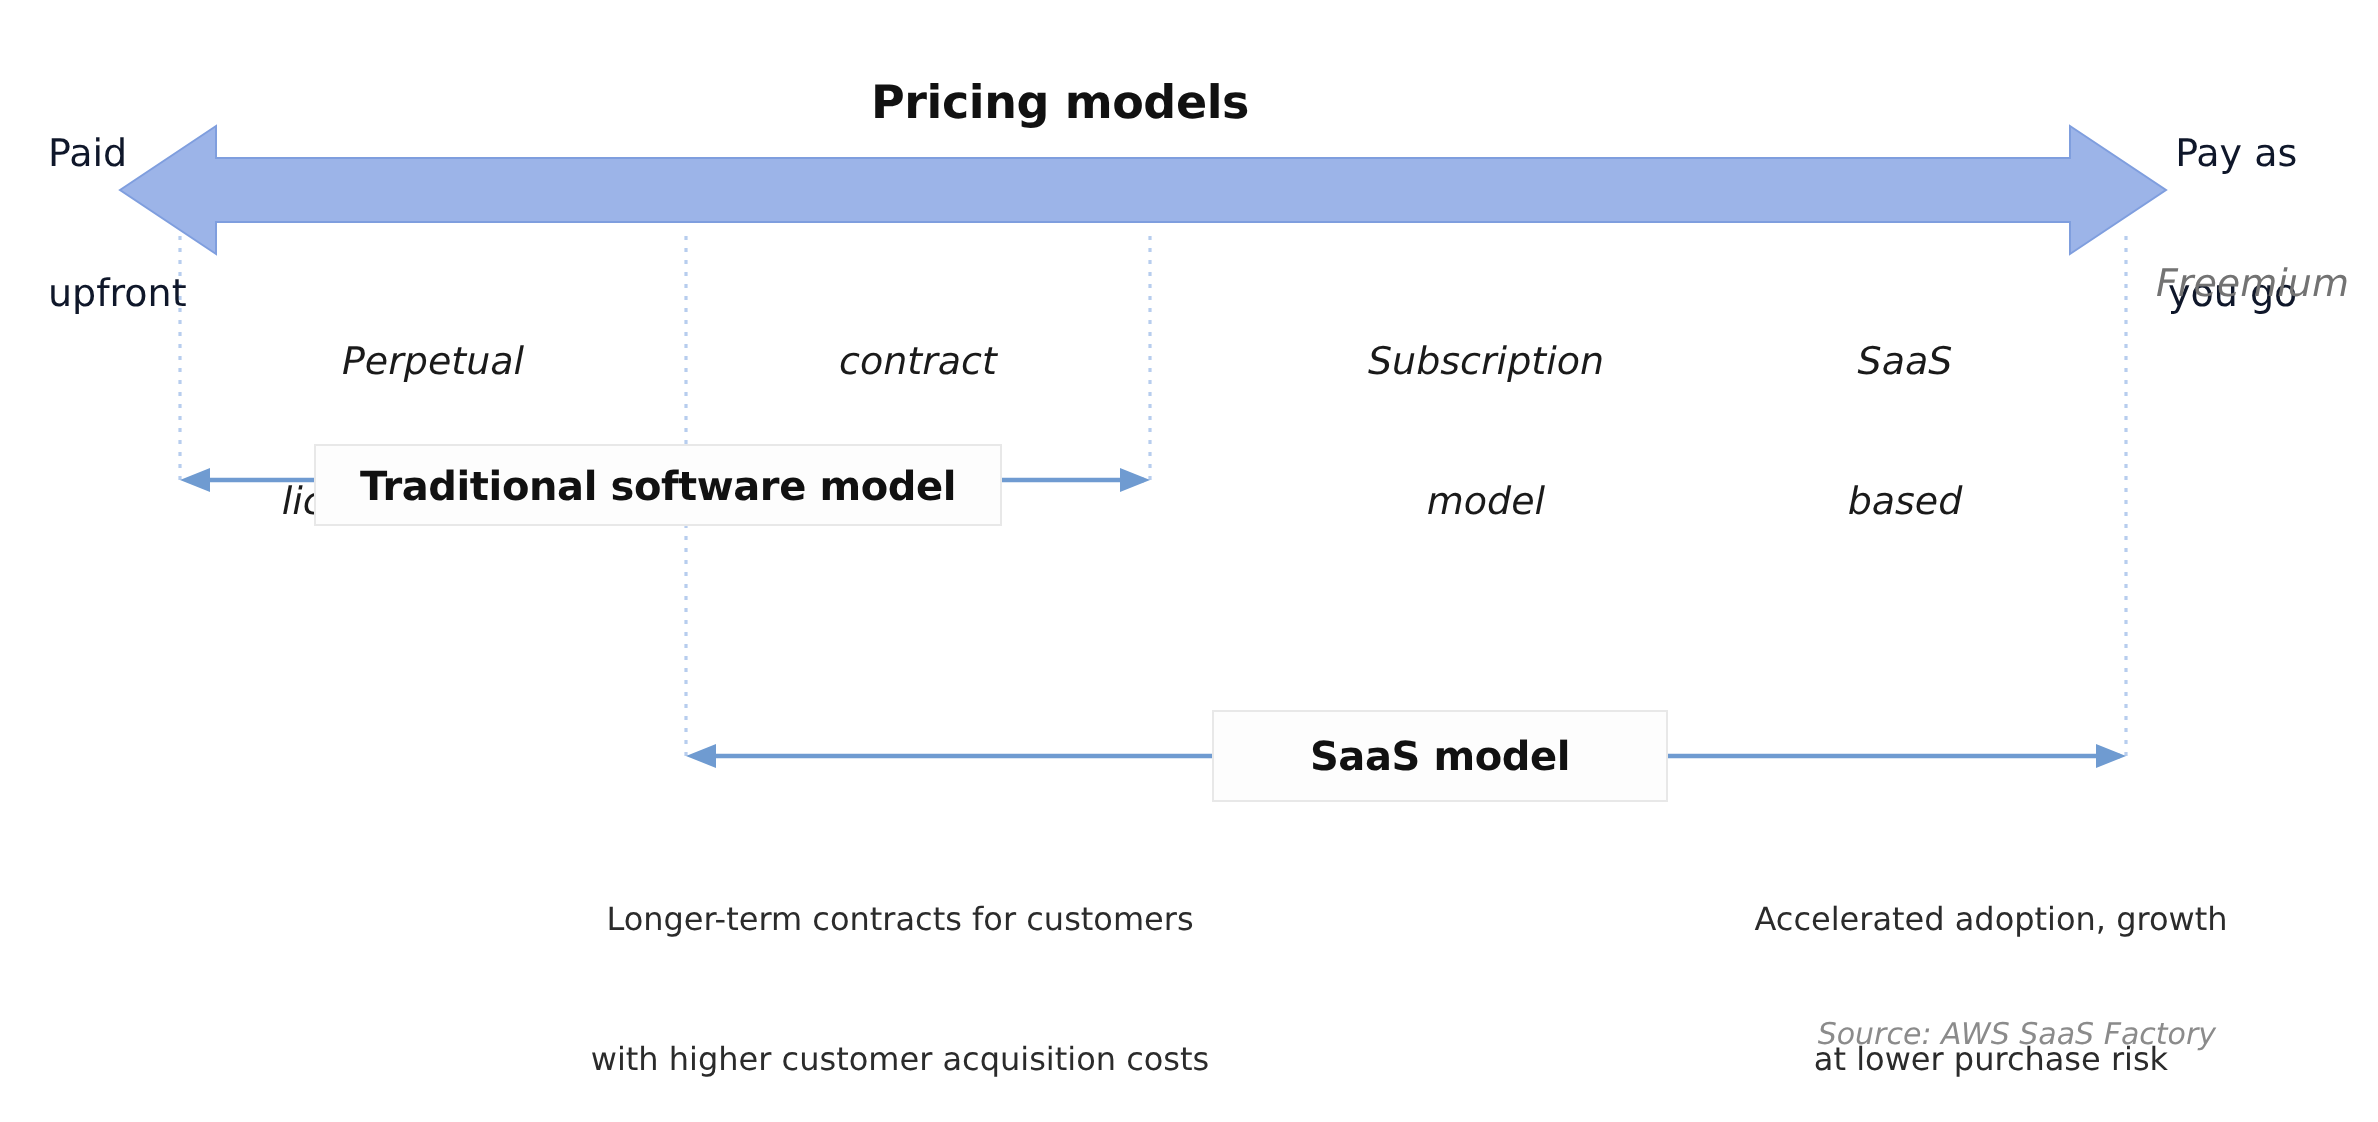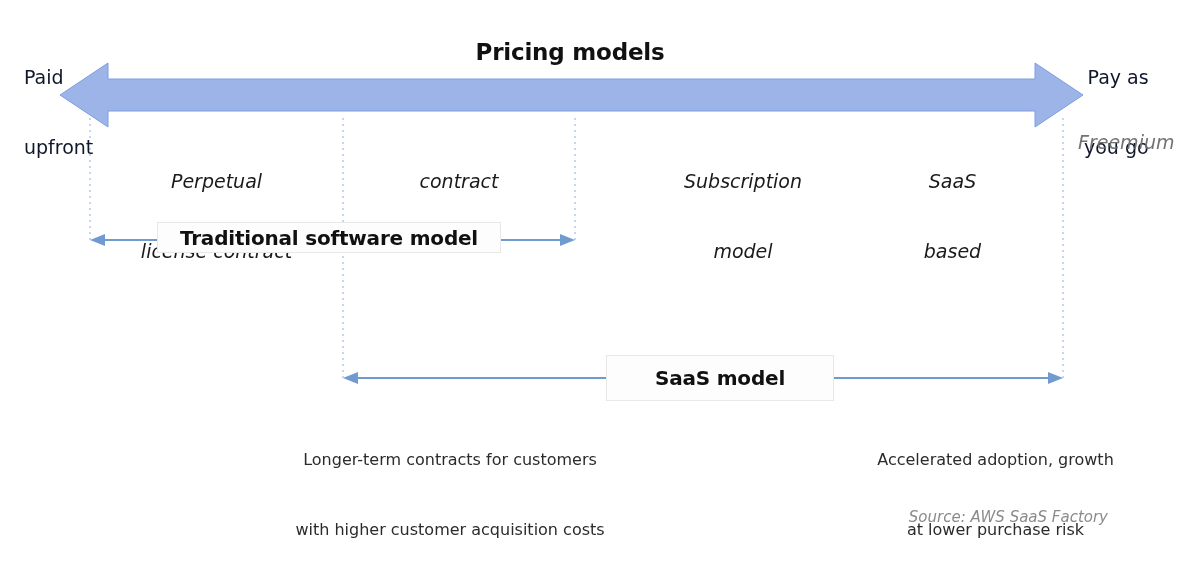--- a/index.html
+++ b/index.html
@@ -44,21 +44,20 @@
   #pricing-models-title {
     left: 0;
     top: 38px;
     width: 1060px;
     text-align: center;
     font-family: "DejaVu Sans", sans-serif;
     font-weight: bold;
     font-size: 23px;
     color: #111111;
     letter-spacing: -0.2px;
-    margin-left: 40px;
   }
 
   
   .stage-label {
     font-family: "DejaVu Sans", sans-serif;
     font-style: italic;
     font-size: 19px;
     color: #1a1a1a;
     text-align: center;
     top: 124px;
@@ -89,21 +88,21 @@
   }
   .band-box span {
     font-family: "DejaVu Sans", sans-serif;
     font-weight: bold;
     font-size: 20px;
     color: #111111;
     letter-spacing: -0.2px;
     white-space: pre;
   }
   #traditional-box {
-    left: 157px; top: 222px; width: 344px; height: 31px;
+    left: 157px; top: 222px; width: 344px; height: 41px;
   }
   #saas-box {
     left: 606px; top: 355px; width: 228px; height: 46px;
   }
 
   
   .footnote {
     font-family: "DejaVu Sans", sans-serif;
     font-size: 16px;
     color: #2b2b2b;

